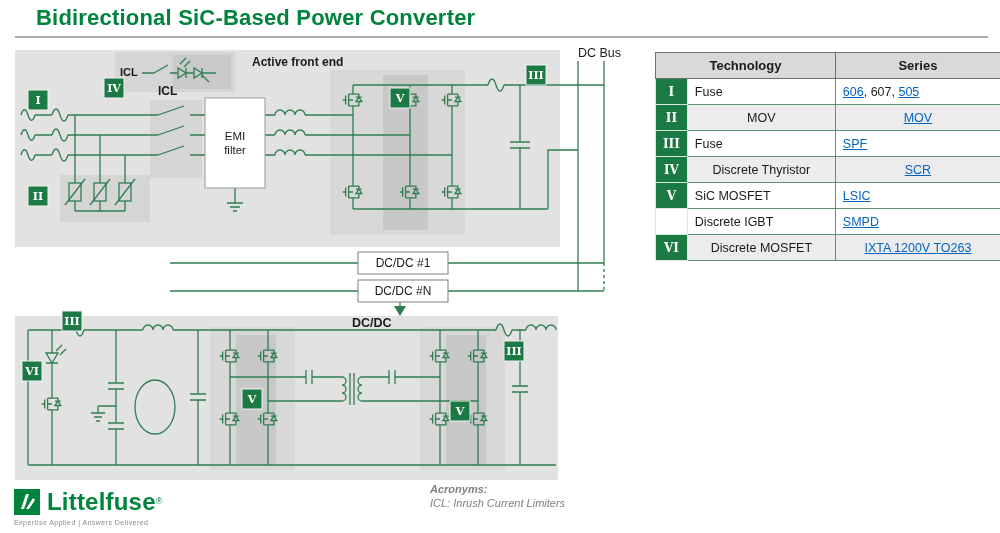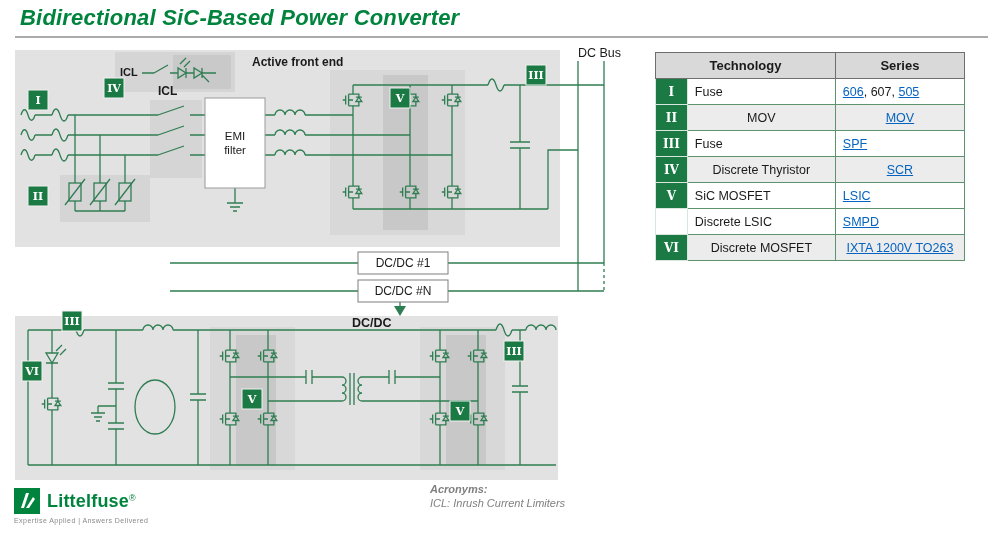--- a/index.html
+++ b/index.html
@@ -1,49 +1,49 @@
 <!DOCTYPE html>
 <html><head>
 <meta charset="utf-8">
 <style>
   * { box-sizing: border-box; margin: 0; padding: 0; }
   html,body { background:#fff; font-family:"Liberation Sans",sans-serif; }
   .canvas { position:relative; width:1000px; height:533px; background:#fff; overflow:hidden; }
 
-  .page-title { position:absolute; left:20px; top:5px; font-size:22px; font-weight:bold;
-                color:#00843D; letter-spacing:.2px;font-style:italic; }
+  .page-title { position:absolute; left:36px; top:5px; font-size:22px; font-weight:bold;
+                color:#00843D; letter-spacing:.2px; }
   .title-rule { position:absolute; left:15px; top:36px; width:973px; height:2px; background:#ABABAB; }
 
   .diagram-svg { position:absolute; left:8px; top:45px; }
   .lbl  { font-family:"Liberation Sans",sans-serif; fill:#1a1a1a; }
   .bold { font-weight:bold; }
   .badge-txt { font-family:"DejaVu Serif",serif; font-weight:bold; font-size:11px; fill:#fff;
                text-anchor:middle; }
 
-  .tech-table { position:absolute; left:655px; top:52px; width:310px; }
+  .tech-table { position:absolute; left:655px; top:52px; width:346px; }
   .tech-table table { width:100%; border-collapse:collapse; font-size:12.5px; color:#1a1a1a;
                       border:1px solid #444; }
   .tech-table th { background:#D9D9D9; border:1px solid #6E6E6E; padding:5px 6px; font-size:13px;
                    font-weight:bold; text-align:center; }
   .tech-table td { border:1px solid #5E936F; padding:3px 7px; height:26px; background:#fff; }
   .tech-table td.numeral { width:28px; background:#1B7A44; color:#fff; text-align:center;
                            font-family:"DejaVu Serif",serif; font-weight:bold; font-size:12px;
                            border-color:#D9E6DD; }
   .tech-table td.numeral.empty { background:#fff; }
   .tech-table tr.shaded td:not(.numeral) { background:#ECECEC;text-align:center; }
   .tech-table td.tech { width:148px;margin-top:23px; }
   .tech-table a { color:#0563C1; cursor:pointer; }
 
   .acronyms { position:absolute; left:430px; top:482px; font-size:11px; font-style:italic;
               color:#7F7F7F; line-height:1.3; }
   .acronyms .head { font-weight:bold; }
 
   .footer { position:absolute; left:14px; top:488px; }
   .brandrow { display:flex; align-items:center; gap:7px; }
-  .brand-name { font-size:18px; font-weight:bold; color:#00843D; letter-spacing:.2px; }
+  .brand-name { font-size:24px; font-weight:bold; color:#00843D; letter-spacing:.2px; }
   .reg { font-size:9px; color:#00843D; vertical-align:super; }
   .tagline { margin-top:3px; font-size:7px; color:#8A8A8A; letter-spacing:.45px; }
 </style>
 </head>
 <body>
 
 <div class="canvas">
 
   <div class="page-title">Bidirectional SiC-Based Power Converter</div>
   <div class="title-rule"></div>
@@ -286,21 +286,21 @@
             <td class="tech">Discrete Thyristor</td>
             <td class="series"><a href="#">SCR</a></td>
           </tr>
           <tr>
             <td class="numeral">V</td>
             <td class="tech">SiC MOSFET</td>
             <td class="series"><a href="#">LSIC</a></td>
           </tr>
           <tr>
             <td class="numeral empty"></td>
-            <td class="tech">Discrete LSIC</td>
+            <td class="tech">Discrete IGBT</td>
             <td class="series"><a href="#">SMPD</a></td>
           </tr>
           <tr class="shaded">
             <td class="numeral">VI</td>
             <td class="tech">Discrete MOSFET</td>
             <td class="series"><a href="#">IXTA 1200V TO263</a></td>
           </tr>
         </tbody>
     </table>
   </div>

